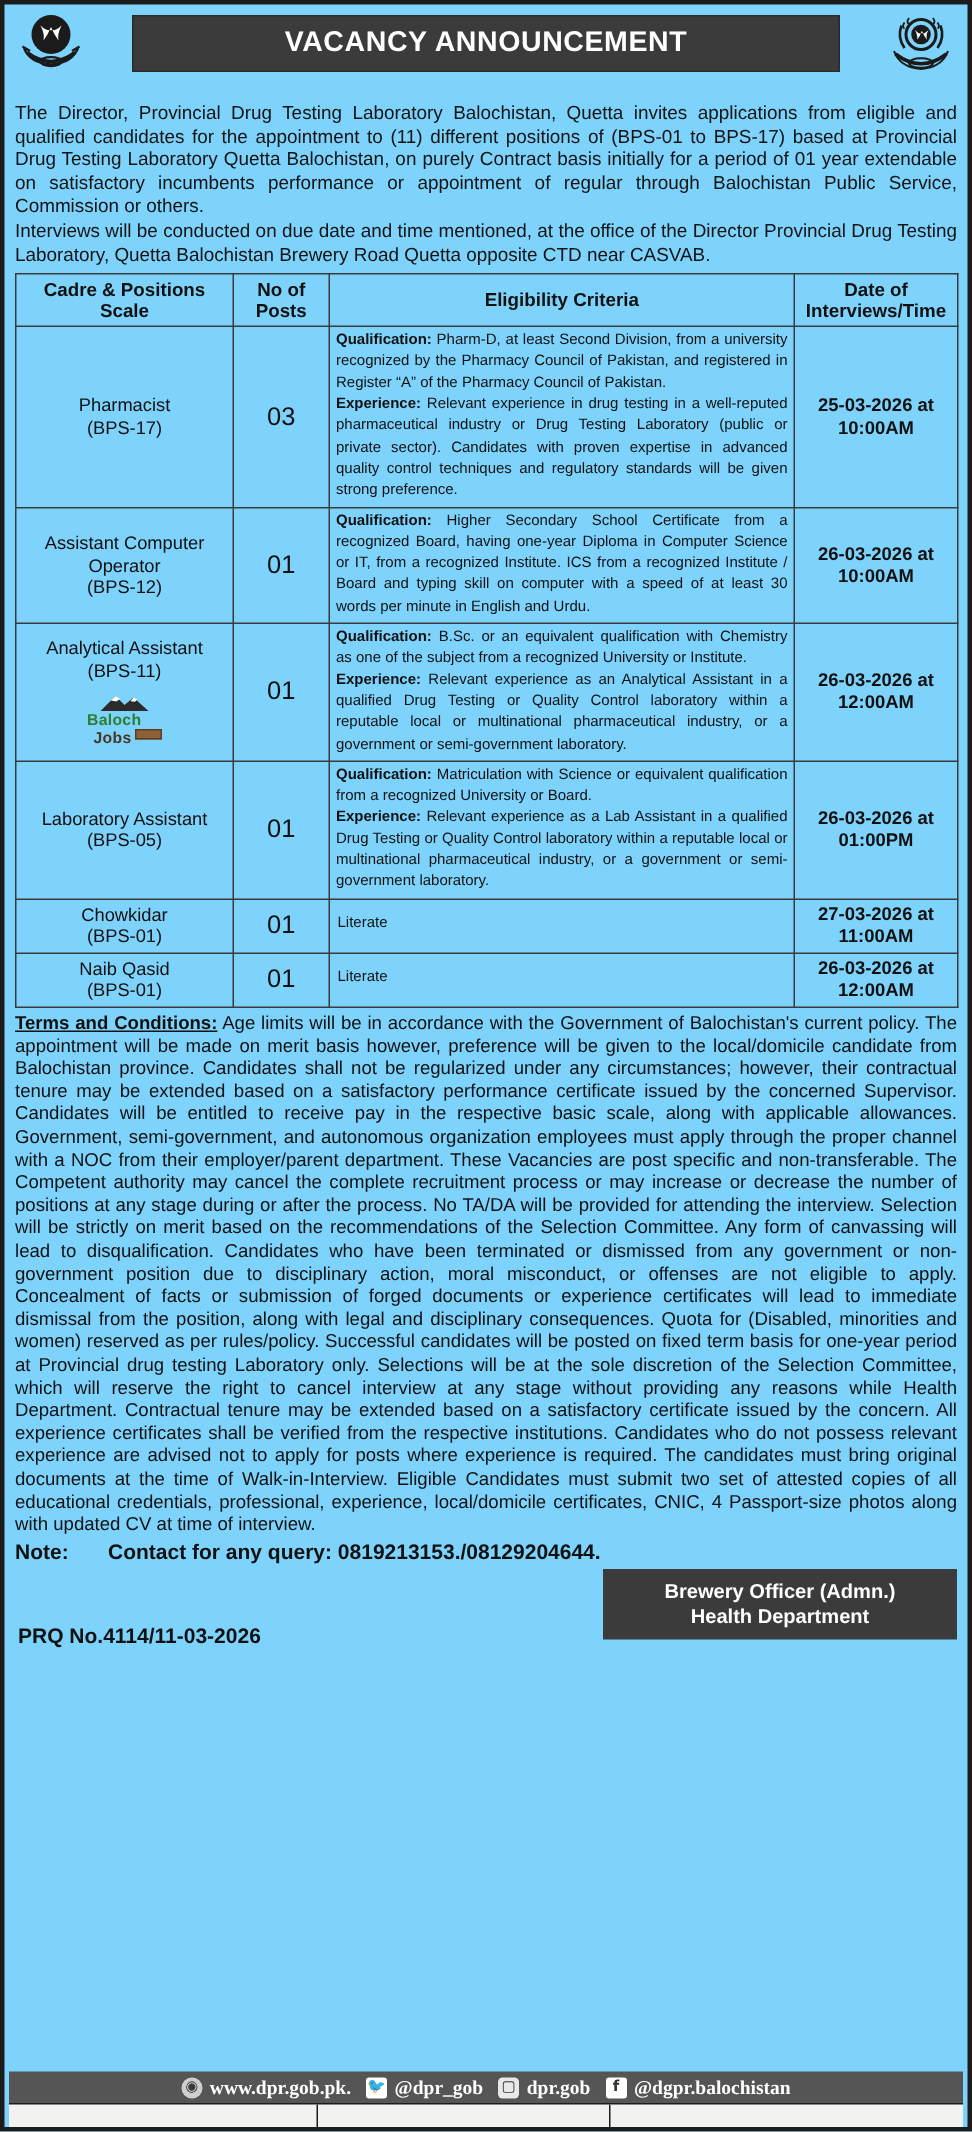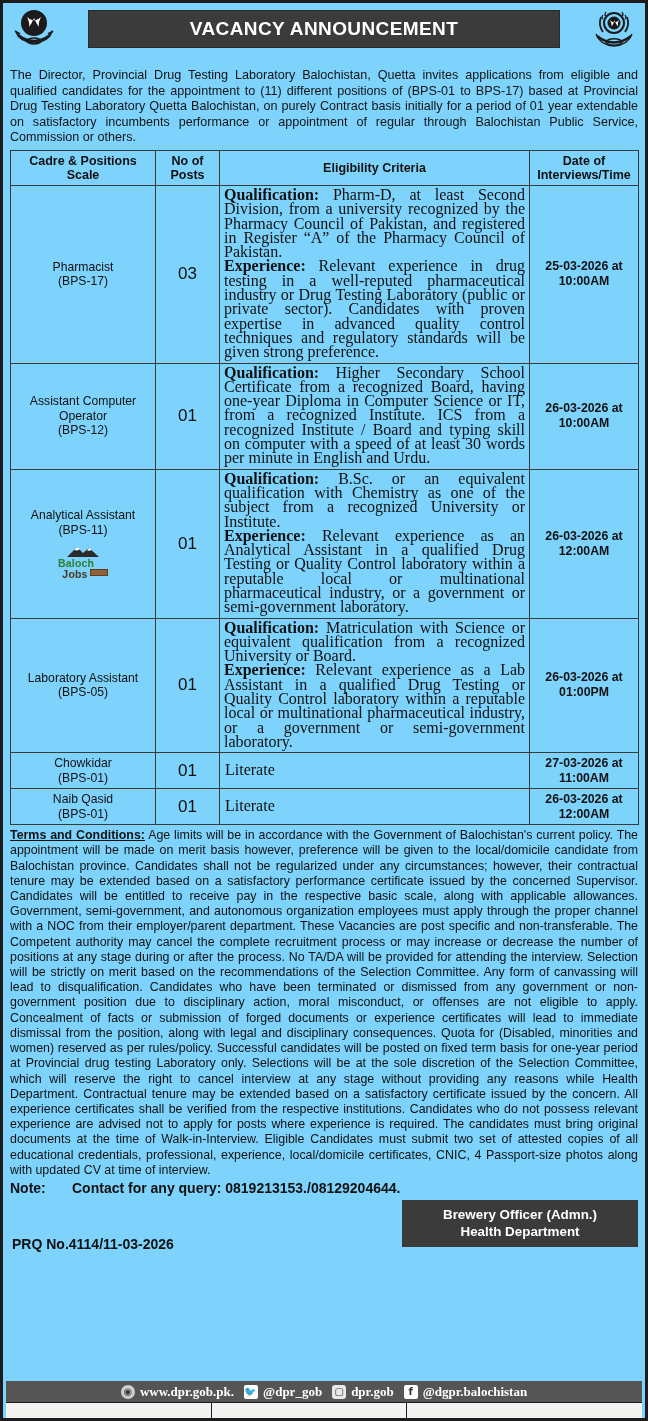--- a/index.html
+++ b/index.html
@@ -102,25 +102,24 @@
     line-height: 14.5px;
     padding: 3px 2px;
     position: relative;
   }
   td.posts {
     text-align: center;
     font-size: 17px;
     padding: 2px;
   }
   td.elig {
-    font-size: 16px;
+    font-size: 10px;
     line-height: 14.3px;
     text-align: justify;
     padding: 2px 4px 3px 4px;
-    font-family: Liberation Serif, serif;
   }
   td.elig .lbl { font-weight: bold; }
   td.elig .blk { display:block; }
   td.elig .blk + .blk { margin-top: 0px; }
   td.date {
     text-align: center;
     font-size: 12.3px;
     font-weight: bold;
     line-height: 15px;
     padding: 2px;
@@ -265,20 +264,21 @@
         <path d="M13 8 q-2 3 0 4 M16 5 q-2 3 0 4 M35 8 q2 3 0 4 M32 5 q2 3 0 4" stroke="#1b1b1b" stroke-width="1.3" fill="none"></path>
         <path d="M7 29 q17 13 34 0" stroke="#1b1b1b" stroke-width="2.4" fill="none"></path>
         <path d="M6 27 q4 11 18 12 q14-1 18-12" stroke="#1b1b1b" stroke-width="1.4" fill="none"></path>
         <ellipse cx="24" cy="35" rx="8" ry="3.2" fill="none" stroke="#1b1b1b" stroke-width="1.4"></ellipse>
       </svg>
     </div>
   </div>
 
   <div class="intro">
     <p>The Director, Provincial Drug Testing Laboratory Balochistan, Quetta invites applications from eligible and qualified candidates for the appointment to (11) different positions of (BPS-01 to BPS-17) based at Provincial Drug Testing Laboratory Quetta Balochistan, on purely Contract basis initially for a period of 01 year extendable on satisfactory incumbents performance or appointment of regular through Balochistan Public Service, Commission or others.</p>
+    <p>Interviews will be conducted on due date and time mentioned, at the office of the Director Provincial Drug Testing Laboratory, Quetta Balochistan Brewery Road Quetta opposite CTD near CASVAB.</p>
   </div>
 
   <table class="vac">
     <colgroup>
       <col class="c-cadre">
           <col class="c-posts">
           <col class="c-elig">
           <col class="c-date">
     </colgroup>
     <thead>

